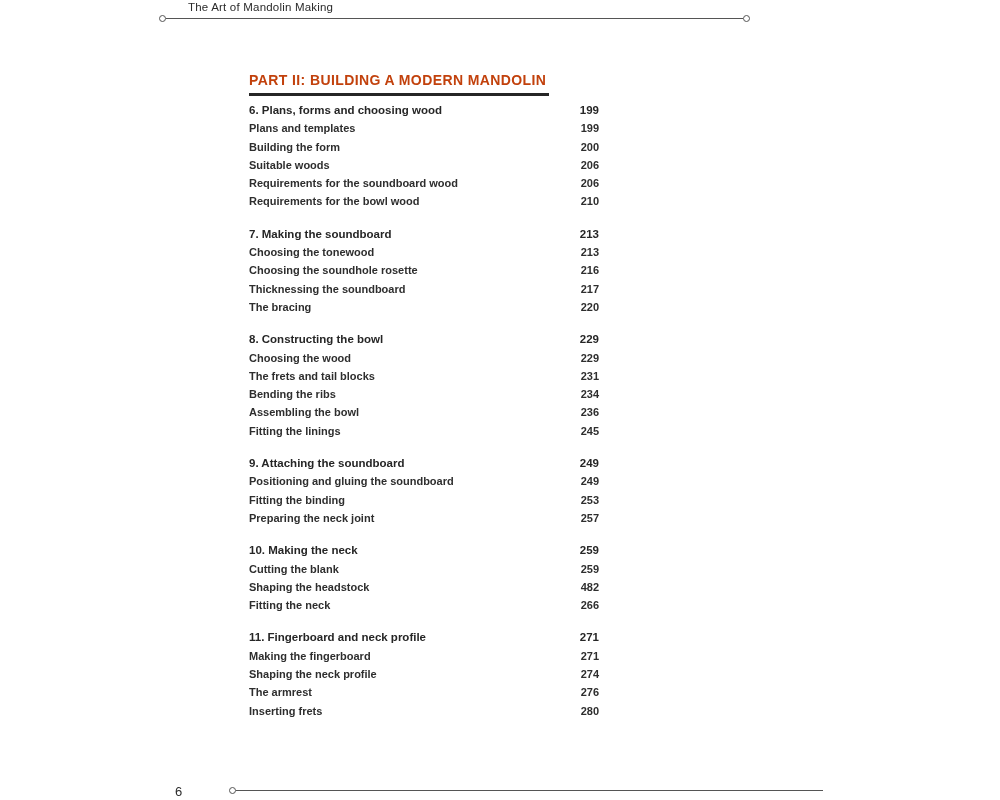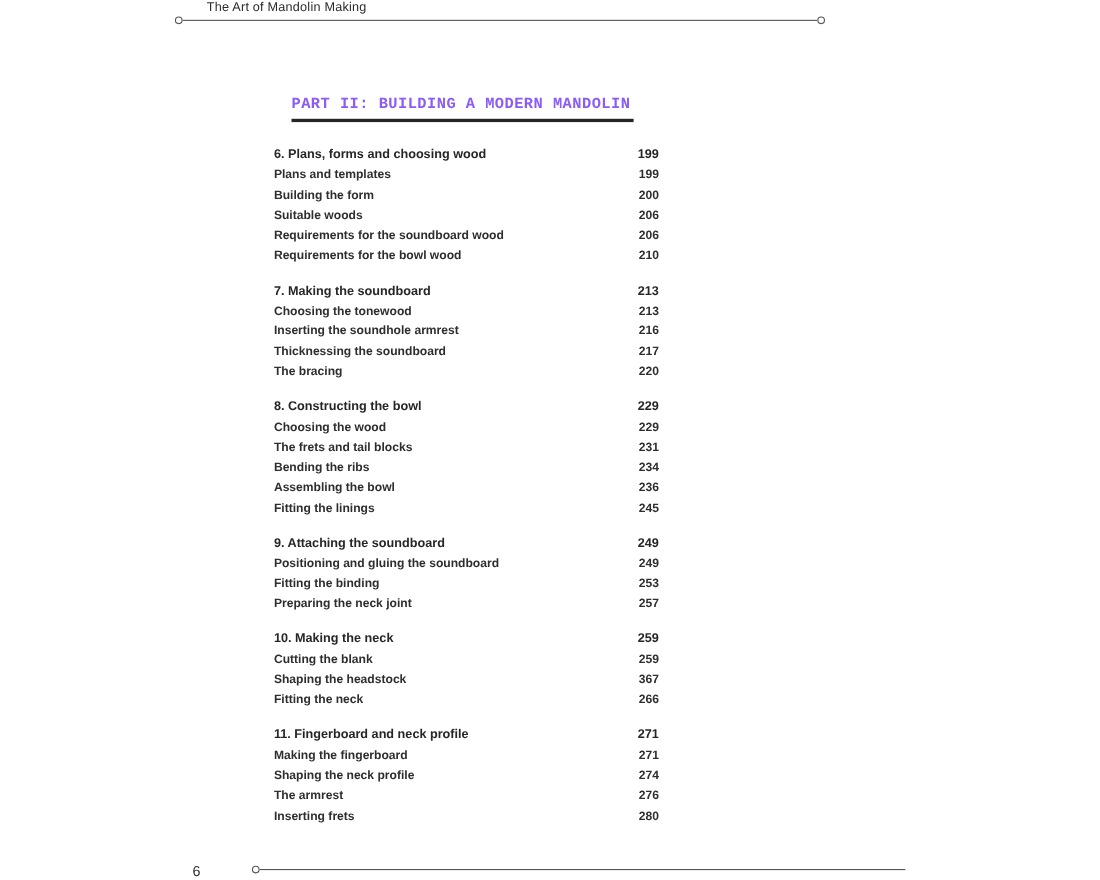--- a/index.html
+++ b/index.html
@@ -39,25 +39,24 @@
   }
 
   
   .toc {
     position: absolute; left: 249px; top: 71px; width: 350px;
   }
   .part-heading {
     display: inline-block;
     font-size: 14px; font-weight: bold;
     line-height: 17px; letter-spacing: 0.4px;
-    color: #8b5cf6;
+    color: #c2410c;
     border-bottom: 3.5px solid #262626;
     padding-bottom: 4px; padding-right: 3px;
-    margin: 16px;
-    font-family: Liberation Mono, monospace;
+    margin: 0;
   }
   .chapters { margin-top: 5px; }
   .chapter { margin-top: 14px; }
   .chapter:first-child { margin-top: 0; }
   .row {
     display: flex; justify-content: space-between;
     line-height: 18.3px; font-size: 11px;
     color: #2e2e2e;
     font-weight: bold;
   }
@@ -114,21 +113,21 @@
       <span class="pagenum">213</span>
     </div>
 
   <div class="row entry">
     <span class="title">Choosing the tonewood</span>
     <span class="pagenum">213</span>
   </div>
 
 
   <div class="row entry">
-    <span class="title">Inserting the soundhole armrest</span>
+    <span class="title">Choosing the soundhole rosette</span>
     <span class="pagenum">216</span>
   </div>
 
   <div class="row entry">
     <span class="title">Thicknessing the soundboard</span>
     <span class="pagenum">217</span>
   </div>
 
   <div class="row entry">
     <span class="title">The bracing</span>
@@ -196,21 +195,21 @@
       <span class="pagenum">259</span>
     </div>
 
   <div class="row entry">
     <span class="title">Cutting the blank</span>
     <span class="pagenum">259</span>
   </div>
 
   <div class="row entry">
     <span class="title">Shaping the headstock</span>
-    <span class="pagenum">367</span>
+    <span class="pagenum">482</span>
   </div>
 
   <div class="row entry">
     <span class="title">Fitting the neck</span>
     <span class="pagenum">266</span>
   </div>
 </section>
 
   <section class="chapter">
     <div class="row heading">

